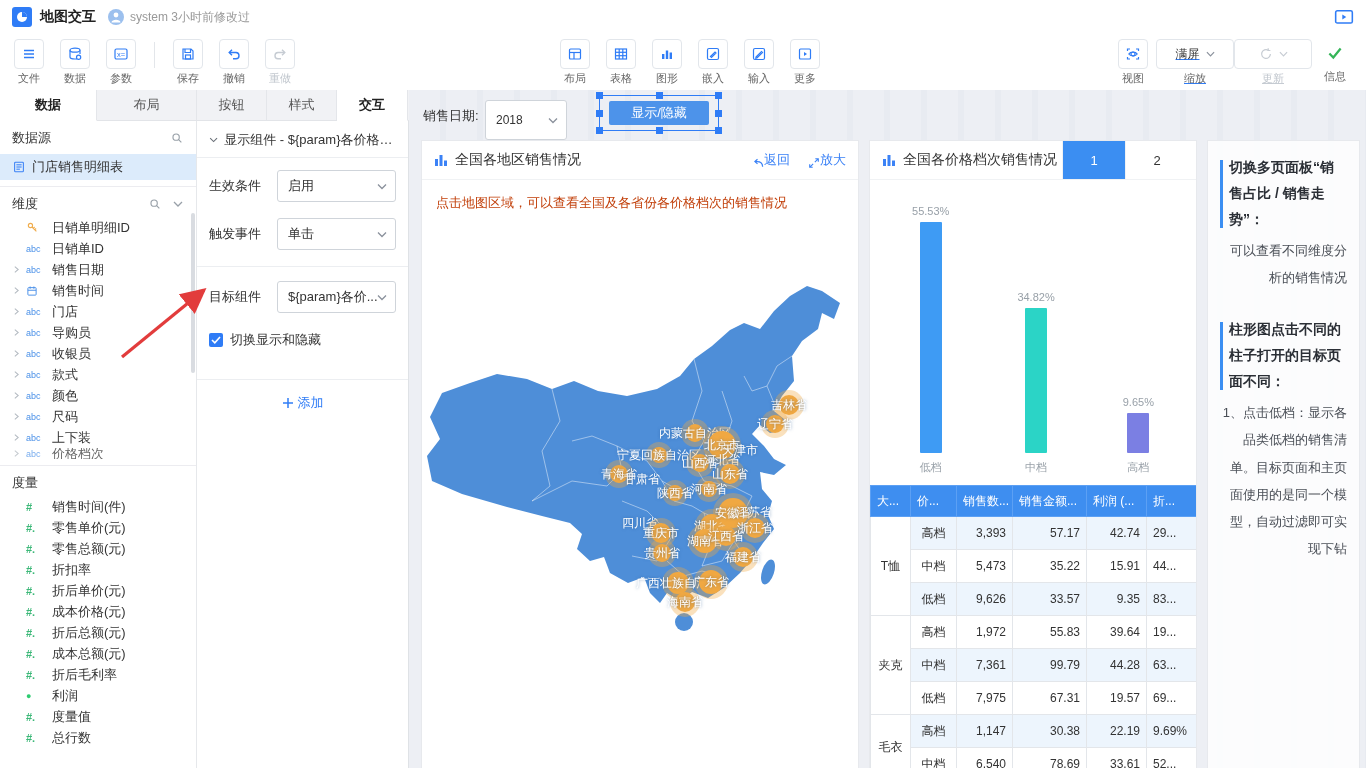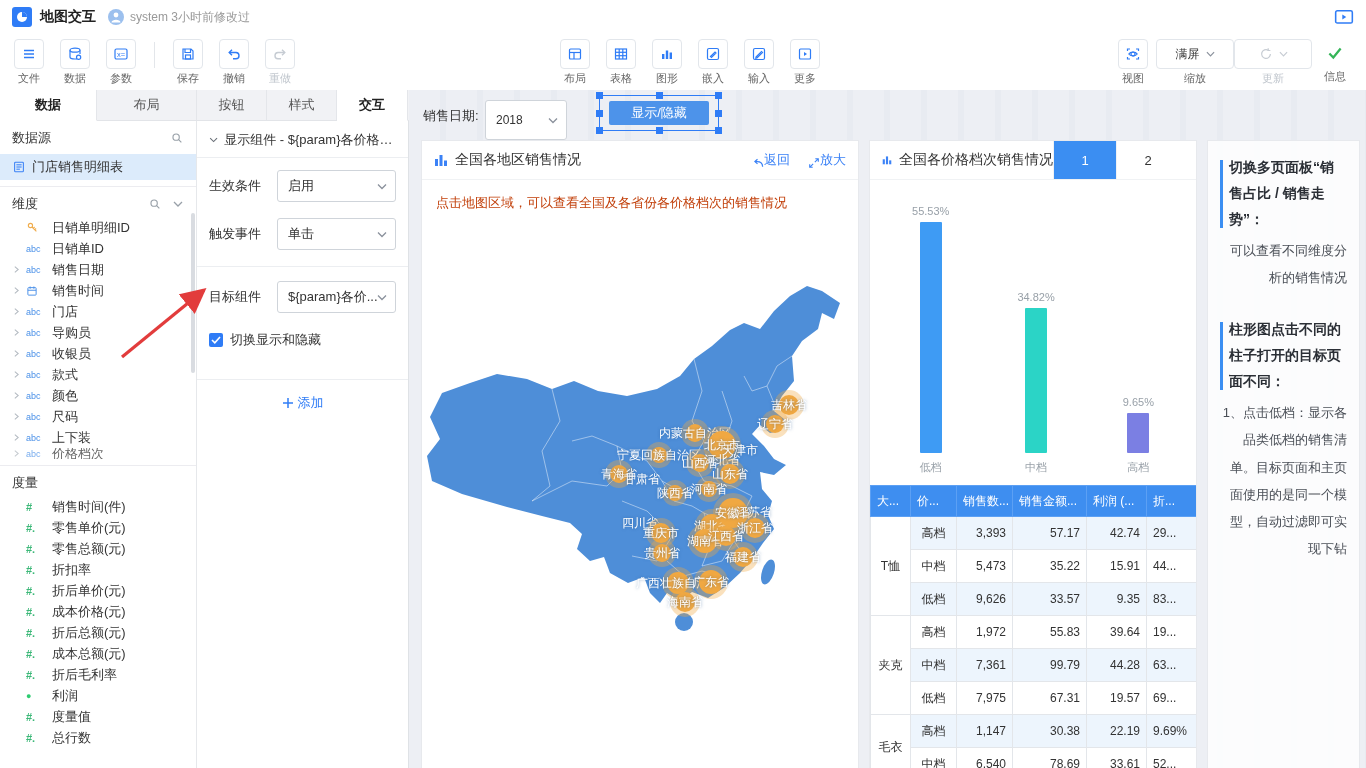--- a/index.html
+++ b/index.html
@@ -21,21 +21,21 @@
   .tg-left{left:6px;}
   .tg-center{left:552px;}
   .tg-right{right:8px;}
   .tbtn{width:46px;text-align:center;color:#2f7cf6;cursor:pointer;}
   .tbtn .ic{width:28px;height:28px;border:1px solid #e2e6eb;border-radius:4px;margin:5px auto 2px;display:flex;align-items:center;justify-content:center;background:#fff;}
   .tbtn .lbl{font-size:11px;color:#666;}
   .tbtn.disabled{color:#c6ccd3;}
   .tbtn.disabled .lbl{color:#c0c6cd;}
   .tsep{width:1px;height:26px;background:#e3e6ea;margin:8px 10px 0;}
   .combo{border:1px solid #e2e6eb;border-radius:4px;height:28px;margin:5px auto 2px;display:flex;align-items:center;justify-content:center;padding:0 8px;gap:6px;font-size:12px;color:#333;background:#fff;}
-  .tbtn.wide{width:78px;}
+  .tbtn.wide{width:78px;text-decoration:underline;}
 
   
   .tabrow{position:absolute;top:90px;left:0;width:409px;height:31px;display:flex;box-sizing:border-box;background:#f1f2f5;border-bottom:1px solid #e2e4e8;}
   .tab{display:flex;align-items:center;justify-content:center;font-size:13px;color:#555;border-right:1px solid #e4e6ea;box-sizing:border-box;cursor:pointer;}
   .tab.active{background:#fff;color:#222;font-weight:bold;border-bottom:1px solid #fff;margin-bottom:-1px;}
 
   
   .leftpanel{position:absolute;top:121px;left:0;width:197px;bottom:0;background:#fff;border-right:1px solid #e6e8eb;box-sizing:border-box;font-size:13px;overflow:hidden;}
   .lp-row{display:flex;align-items:center;padding:0 12px;height:26px;color:#333;}
   .lp-title{font-weight:500;flex:1;}
@@ -714,21 +714,21 @@
         <div class="mdot" style="left: 256px; top: 442px; width: 22px; height: 22px;"></div>
         <span class="mlabel" style="left: 256px; top: 442px;">广西壮族自治区</span>
         <div class="mdot" style="left: 289px; top: 441px; width: 24px; height: 24px;"></div>
         <span class="mlabel" style="left: 289px; top: 441px;">广东省</span>
         <div class="mdot" style="left: 263px; top: 461px; width: 20px; height: 20px;"></div>
         <span class="mlabel" style="left: 263px; top: 461px;">海南省</span>
       </div>
   </div>
 
   <div class="card chartcard">
-    <div class="chead" style="padding-right:17px;">
+    <div class="chead" style="padding-right:8px;">
       <svg width="14" height="14" viewBox="0 0 14 14" fill="#3b82f6">
           <rect x="1" y="6" width="3" height="7"></rect>
           <rect x="5.5" y="2" width="3" height="11"></rect>
           <rect x="10" y="7.5" width="3" height="5.5"></rect>
         </svg>
       <span class="ctitle">全国各价格档次销售情况</span>
       <span class="ctabs">
         <span class="ctab active">1</span>
         <span class="ctab">2</span>
       </span>

